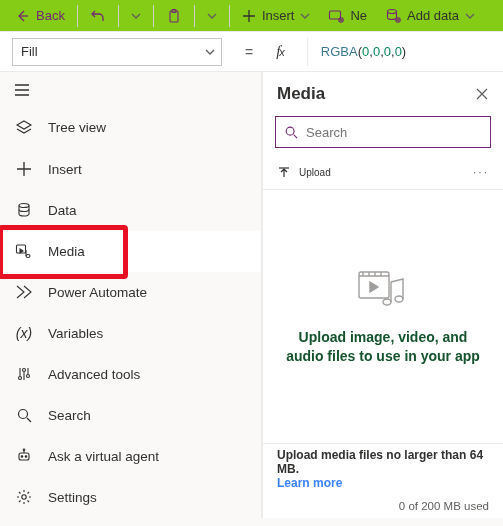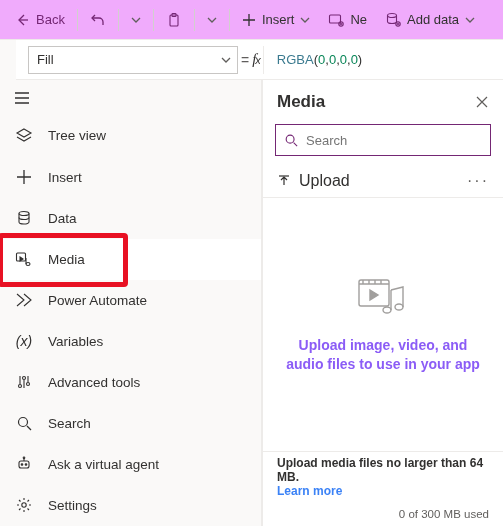--- a/index.html
+++ b/index.html
@@ -1,28 +1,28 @@
 <!DOCTYPE html>
 <html><head>
 <meta charset="utf-8">
 <style>
   * { box-sizing: border-box; margin: 0; padding: 0; font-family: "Segoe UI", Arial, sans-serif; }
   html, body { width: 503px; height: 526px; overflow: hidden; background: #faf9f8; color: #323130; }
   svg { display: block; }
 
   
-  .cmdbar { height: 40px; display: flex; align-items: center; padding: 0 6px; gap: 2px; border-bottom: 1px solid #edebe9; background: #f0abfc; }
+  .cmdbar { height: 32px; display: flex; align-items: center; padding: 0 6px; gap: 2px; border-bottom: 1px solid #edebe9; background: #84cc16; }
   .cmdbtn { display: flex; align-items: center; gap: 6px; padding: 0 8px; height: 32px; border-radius: 2px; cursor: pointer; color: #323130; font-size: 13px; }
   .sep { width: 1px; height: 22px; background: #d2d0ce; margin: 0 2px; }
   .chev { width: 10px; height: 10px; }
   .purple { color: #742774; }
   .purple svg { stroke: #742774; }
 
   
-  .fxbar { height: 40px; display: flex; align-items: center; padding: 0 12px; gap: 3px; border-bottom: 1px solid #edebe9; background: #fff; margin-left: 16px; }
+  .fxbar { height: 40px; display: flex; align-items: center; padding: 0 12px; gap: 23px; border-bottom: 1px solid #edebe9; background: #fff; }
   .propsel { position: relative; width: 210px; height: 28px; border: 1px solid #c8c6c4; background: #fff; display: flex; align-items: center; padding: 0 8px; font-size: 13px; color: #323130; }
   .propsel .chevwrap { position: absolute; right: 6px; top: 50%; transform: translateY(-50%); }
   .eq { font-size: 14px; color: #605e5c; }
   .fx { font-style: italic; font-family: "Segoe UI", serif; font-size: 15px; color: #323130; letter-spacing: -1px; }
   .fxval { flex: 1; font-family: Consolas, monospace; font-size: 13px; padding-left: 13px; height: 28px; display: flex; align-items: center; border-left: 1px solid #edebe9; }
   .fxfn { color: #3b7a8f; }
   .fxp  { color: #323130; }
   .fxn  { color: #098658; }
 
   
@@ -36,26 +36,26 @@
   .railactive { background: #fff; }
   .redbox { position: absolute; left: -2px; top: -6px; width: 130px; height: 54px; border: 5px solid #e81123; border-radius: 4px; pointer-events: none; }
 
   
   .panel { flex: 1; display: flex; flex-direction: column; border-left: 1px solid #edebe9; background: #fff; }
   .panelhdr { height: 44px; display: flex; align-items: center; justify-content: space-between; padding: 0 14px; font-size: 17px; font-weight: 600; color: #323130; }
   .panelhdr .close { cursor: pointer; }
   .searchwrap { padding: 0 12px 8px 12px; }
   .searchbox { height: 32px; border: 1px solid #742774; display: flex; align-items: center; gap: 8px; padding: 0 8px; }
   .searchbox input { border: none; outline: none; flex: 1; font-size: 13px; background: transparent; }
-  .uploadrow { height: 34px; display: flex; align-items: center; justify-content: space-between; padding: 0 14px; border-bottom: 1px solid #edebe9; font-size: 16px; color: #323130; }
+  .uploadrow { height: 34px; display: flex; align-items: center; justify-content: space-between; padding: 0 14px; border-bottom: 1px solid #edebe9; font-size: 10px; color: #323130; }
   .uploadrow .left { display: flex; align-items: center; gap: 8px; cursor: pointer; }
   .uploadrow .more { cursor: pointer; letter-spacing: 2px; color: #605e5c; }
 
   .emptystate { flex: 1; display: flex; flex-direction: column; align-items: center; justify-content: center; text-align: center; padding: 0 20px; gap: 16px; }
-  .emptystate .msg { font-size: 14px; font-weight: 600; color: #8b5cf6; line-height: 1.35; }
+  .emptystate .msg { font-size: 14px; font-weight: 600; color: #14532d; line-height: 1.35; }
 
   .panelfoot { border-top: 1px solid #edebe9; padding: 4px 14px 6px 14px; font-size: 12px; }
   .panelfoot .hint { font-weight: 600; color: #323130; }
   .panelfoot .learn { color: #3b82f6; font-weight: 600; cursor: pointer; }
   .panelfoot .usage { text-align: right; color: #605e5c; margin-top: 10px; font-size: 11.5px; }
 </style>
 </head>
 <body>
 
 <div class="cmdbar">
@@ -335,17 +335,17 @@
           <path d="M36 14 L48 11 V31"></path>
           <ellipse cx="44" cy="31" rx="4" ry="3"></ellipse>
         </svg>
       </span>
       <div class="msg">Upload image, video, and audio files to use in your app</div>
     </div>
 
     <div class="panelfoot">
       <div class="hint">Upload media files no larger than 64 MB.</div>
       <div class="learn">Learn more</div>
-      <div class="usage">0 of 300 MB used</div>
+      <div class="usage">0 of 200 MB used</div>
     </div>
   </div>
 
 </div>
 
 </body></html>

